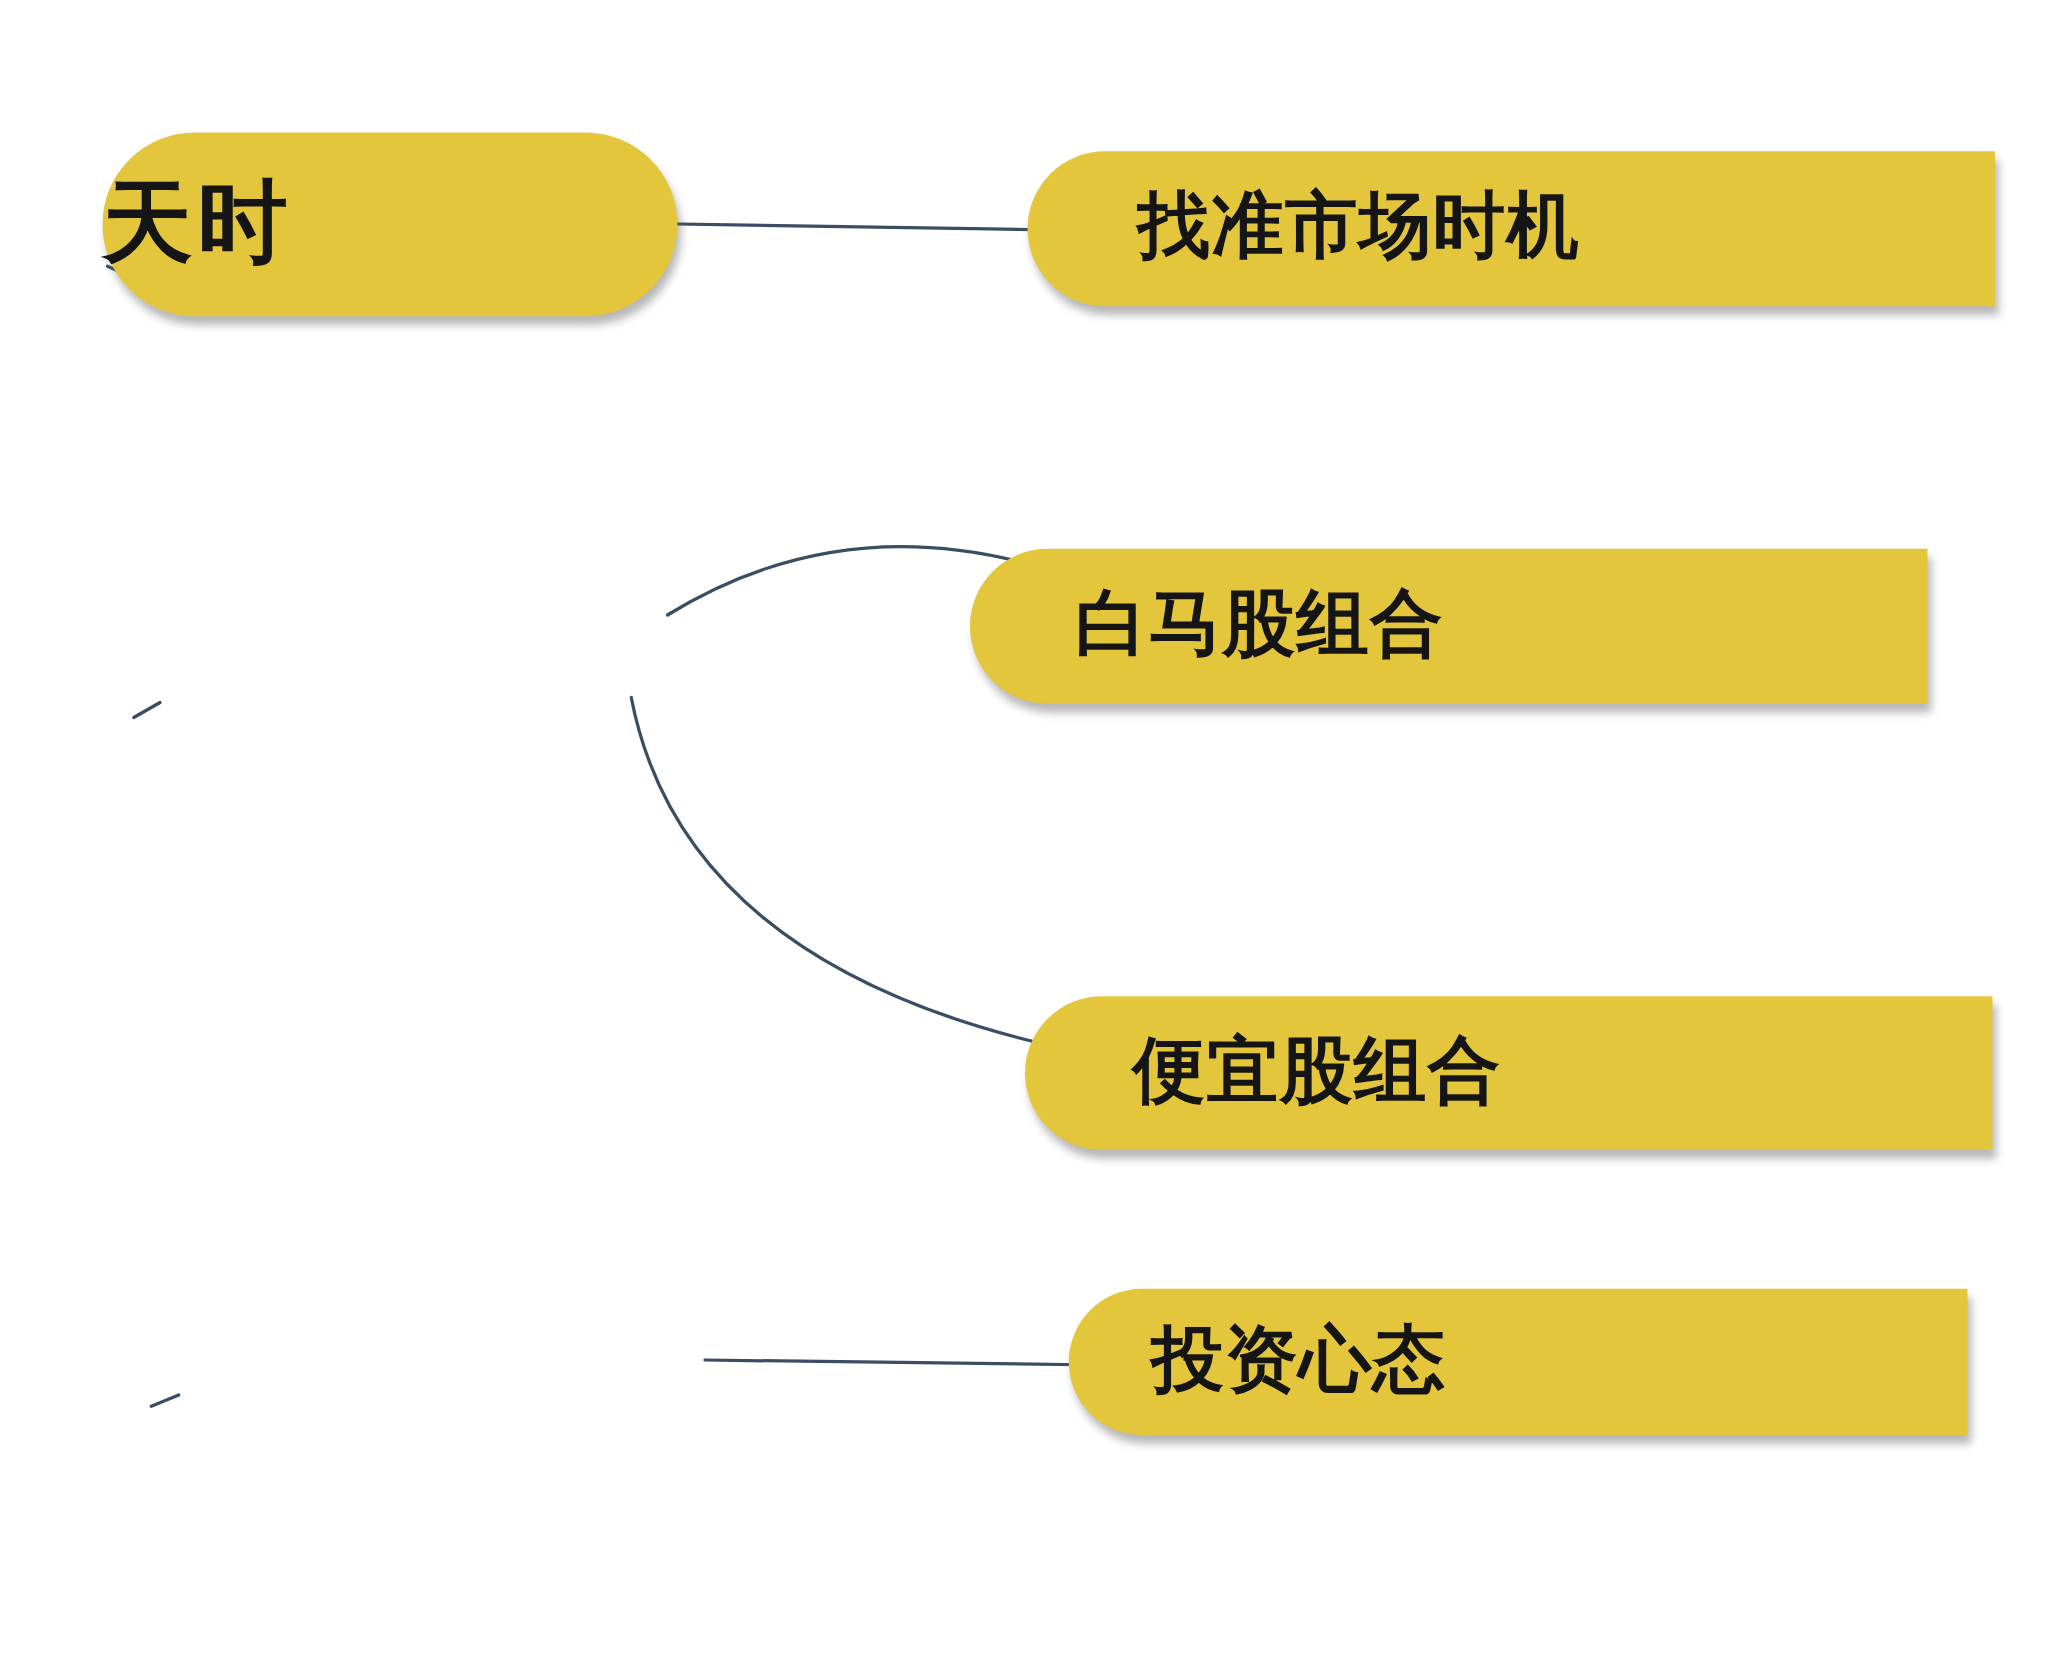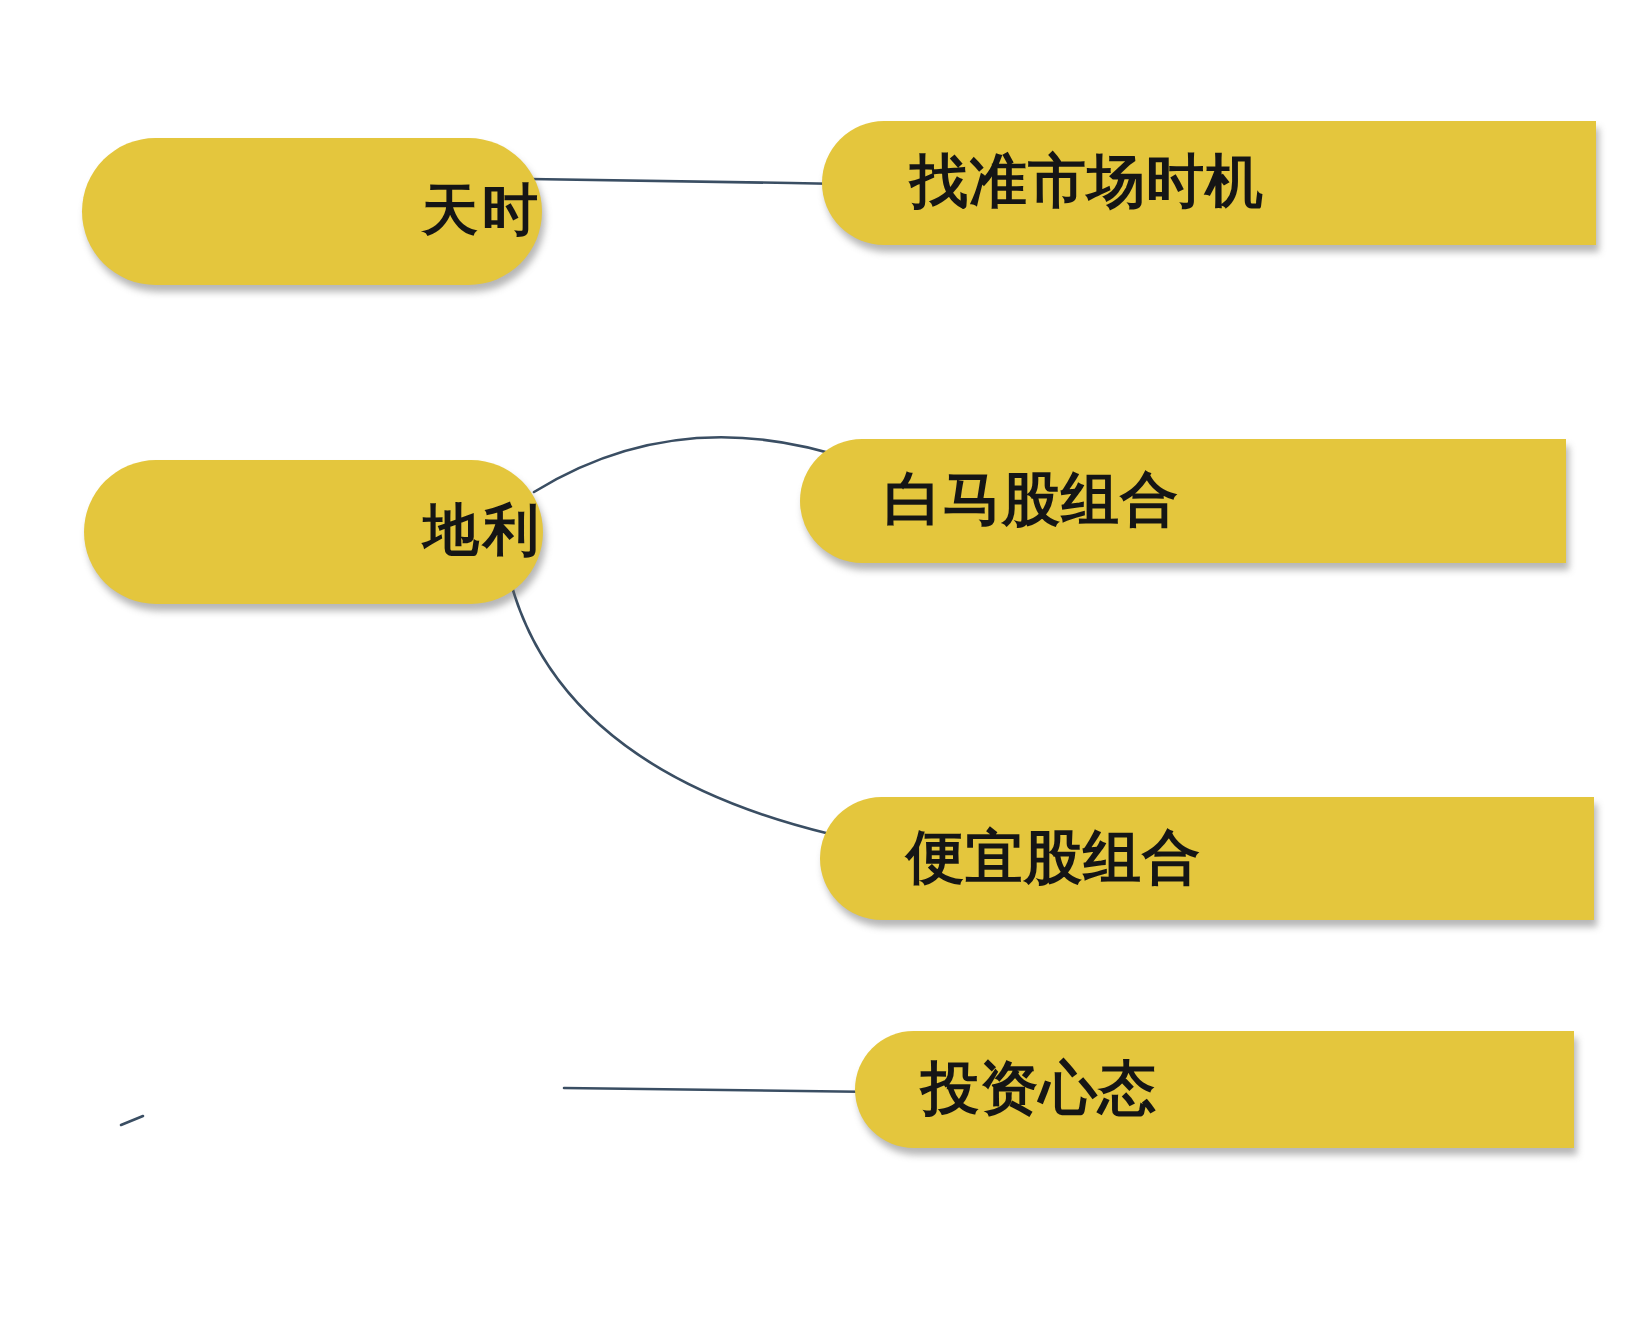--- a/index.html
+++ b/index.html
@@ -34,25 +34,24 @@
     display: flex;
     align-items: center;
     background: var(--node-fill, #e4c63d);
     color: var(--text, #151515);
     box-shadow: 3px 7px 7px rgba(95, 95, 95, 0.45);
     font-weight: 600;
     white-space: nowrap;
     cursor: default;
   }
   .node.left-col {
-    justify-content: flex-end;
+    justify-content: flex-start;
     border-radius: 74px;
-    font-size: 56px;
+    font-size: 72px;
     letter-spacing: 4px;
-    margin-top: 32px;
   }
   .node.right-col {
     justify-content: flex-start;
     border-radius: 64px 0 0 64px;
     font-size: 58px;
     letter-spacing: 1px;
   }
   .node .label {
     line-height: 1;
     padding-bottom: 4px;
@@ -70,30 +69,27 @@
     <path d="M 564 1088 L 878 1092"></path>
     <path d="M 86 213 l 9 4"></path>
     <path d="M 107 574 L 128 562"></path>
     <path d="M 121 1125 L 143 1116"></path>
   </svg>
 
   <div class="node left-col" style="left:82px; top:106px; width:460px; height:147px;">
     <span class="label">天时</span>
   </div>
 
-  <div class="node left-col" style="left:84px; top:428px; width:459px; height:144px;">
-    <span class="label">地利</span>
-  </div>
 
 
   <div class="node right-col" style="left:822px; top:121px; width:686px; height:124px; padding-left:88px;">
     <span class="label">找准市场时机</span>
   </div>
 
-  <div class="node right-col" style="left:800px; top:439px; width:682px; height:124px; padding-left:84px;">
+  <div class="node right-col" style="left:776px; top:439px; width:682px; height:124px; padding-left:84px;">
     <span class="label">白马股组合</span>
   </div>
 
   <div class="node right-col" style="left:820px; top:772px; width:688px; height:123px; padding-left:86px;margin-top:25px;">
     <span class="label">便宜股组合</span>
   </div>
 
   <div class="node right-col" style="left:855px; top:1031px; width:653px; height:117px; padding-left:66px;align-items:center;">
     <span class="label">投资心态</span>
   </div>

